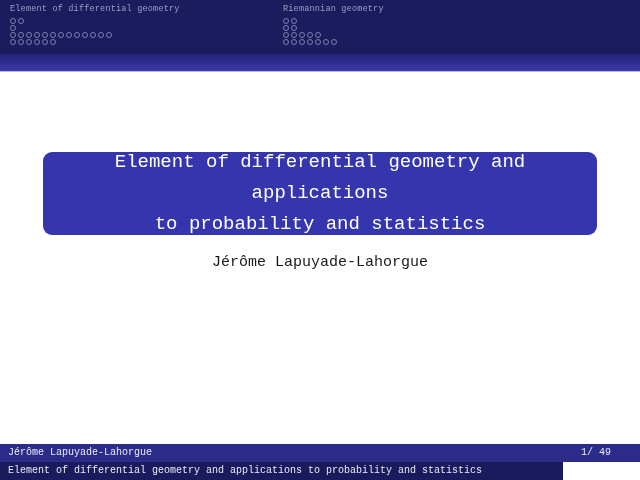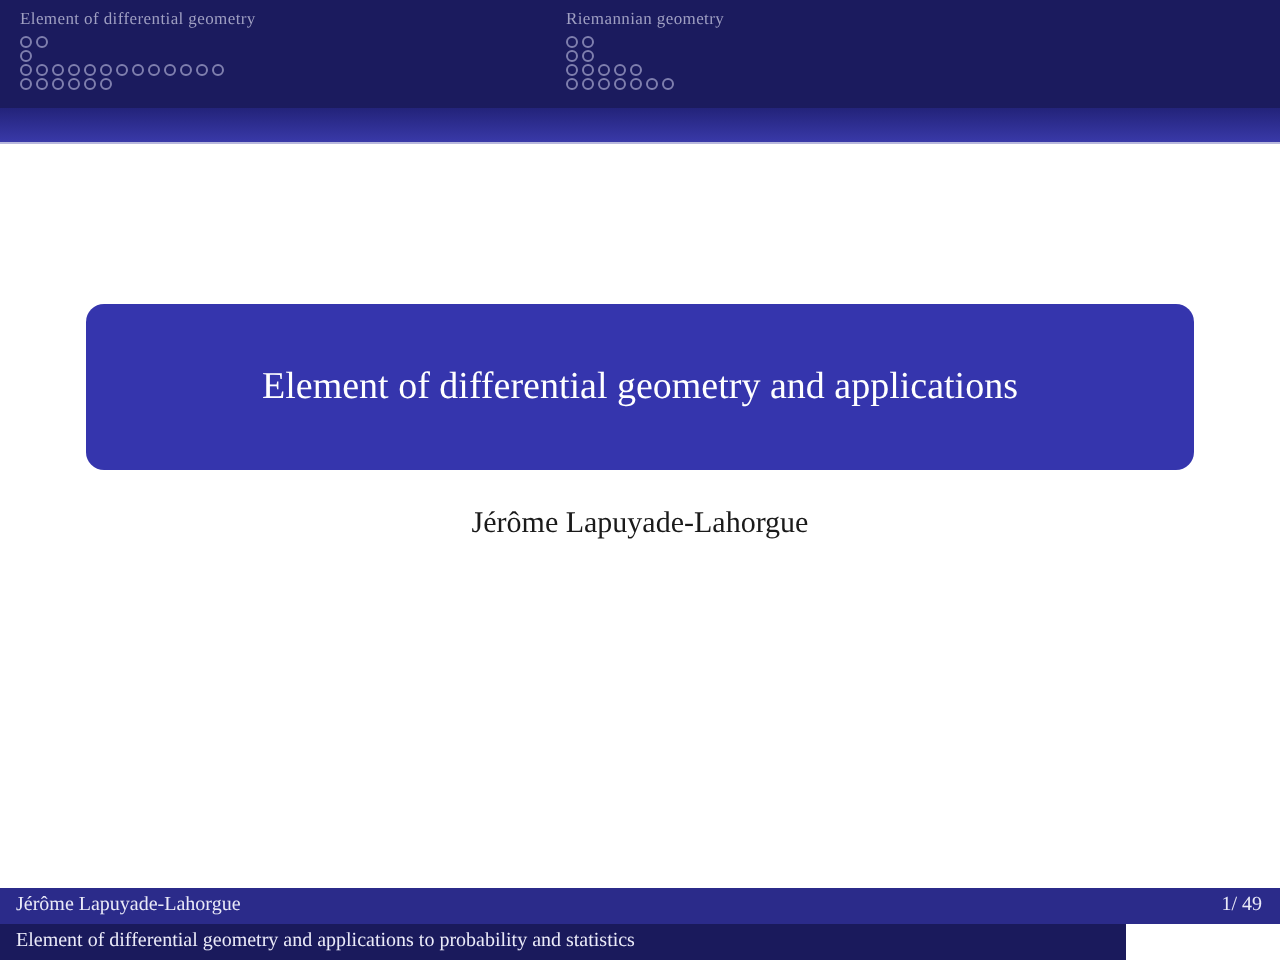--- a/index.html
+++ b/index.html
@@ -1,18 +1,18 @@
 <!DOCTYPE html>
 <html style="--header-bg: #1b1b5e; --header-text: #9f9fc2; --dot-outline: #7f7fae; --accent-top: #23237a; --accent-bottom: #3939a8; --accent-edge: #b8b8dd; --title-box-bg: #3535ad; --title-text: #ffffff; --body-bg: #ffffff; --author-text: #1a1a1a; --footer-author-bg: #2b2b8a; --footer-title-bg: #1a1a5c; --footer-text: #eaeaf8;"><head>
 <meta charset="utf-8">
 <style>
   html,body{margin:0;padding:0;background:#888;}
   .slide{
     position:relative;width:640px;height:480px;overflow:hidden;
-    font-family:Liberation Serif, serif;
+    font-family:Liberation Mono, monospace;
     background:var(--body-bg,#ffffff);
   }
   
   .header{
     position:absolute;top:0;left:0;width:640px;height:54px;
     background:var(--header-bg,#1b1b5e);
   }
   .nav-section{position:absolute;top:4px;}
   .nav-section.s0{left:10px;}
   .nav-section.s1{left:283px;}
@@ -46,21 +46,21 @@
     position:absolute;left:0;top:182px;width:640px;text-align:center;
     font-size:15px;color:var(--author-text,#1a1a1a);
   }
   
   .footer-author-bar{
     position:absolute;top:444px;left:0;width:640px;height:18px;
     background:var(--footer-author-bg,#2b2b8a);
     color:var(--footer-text,#eaeaf8);font-size:10px;line-height:18px;
   }
   .footer-author-bar .f-author{position:absolute;left:8px;}
-  .footer-author-bar .f-page{position:absolute;right:9px;margin-left:32px;}
+  .footer-author-bar .f-page{position:absolute;right:29px;margin-left:32px;}
   .footer-title-bar{
     position:absolute;top:462px;left:0;width:563px;height:18px;
     background:var(--footer-title-bg,#1a1a5c);
     color:var(--footer-text,#eaeaf8);font-size:10px;line-height:18px;
   }
   .footer-title-bar .f-title{position:absolute;left:8px;white-space:nowrap;}
 </style>
 </head>
 <body>
 
@@ -82,20 +82,21 @@
         <div class="dot-row"><span class="dot"></span><span class="dot"></span><span class="dot"></span><span class="dot"></span><span class="dot"></span></div>
         <div class="dot-row"><span class="dot"></span><span class="dot"></span><span class="dot"></span><span class="dot"></span><span class="dot"></span><span class="dot"></span><span class="dot"></span></div>
       </div>
     </div>
 
   <div class="accent-bar"></div>
 
   <div class="slide-body">
     <div class="title-box">
       <span>Element of differential geometry and applications</span>
+      <span>to probability and statistics</span>
     </div>
     <div class="author-line">Jérôme Lapuyade-Lahorgue</div>
   </div>
 
   <div class="footer-author-bar">
     <span class="f-author">Jérôme Lapuyade-Lahorgue</span>
     <span class="f-page">1/ 49</span>
   </div>
 
   <div class="footer-title-bar">

